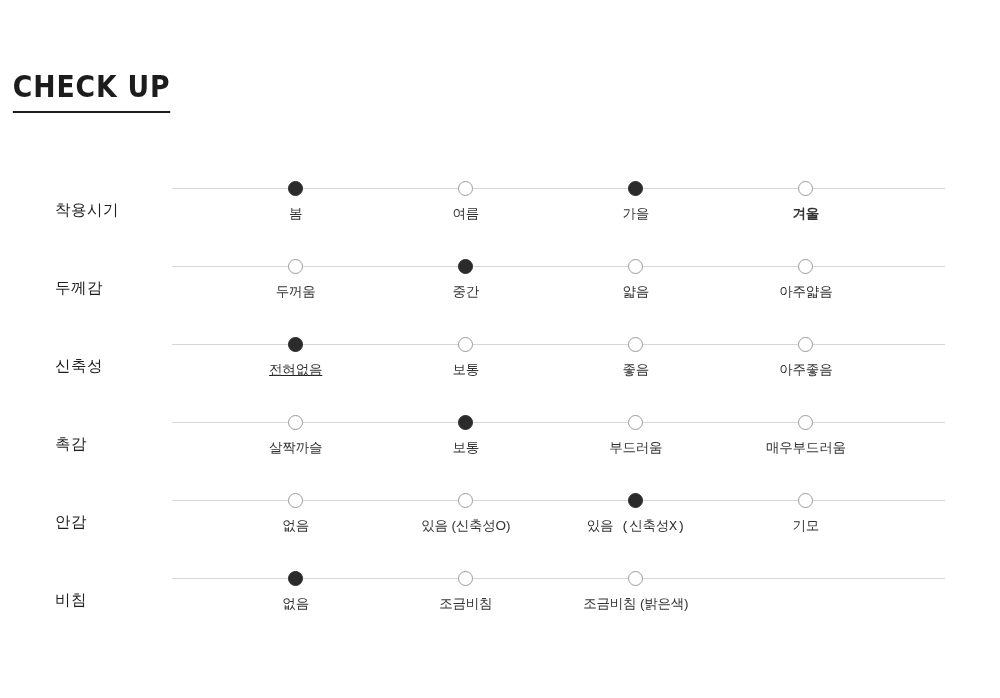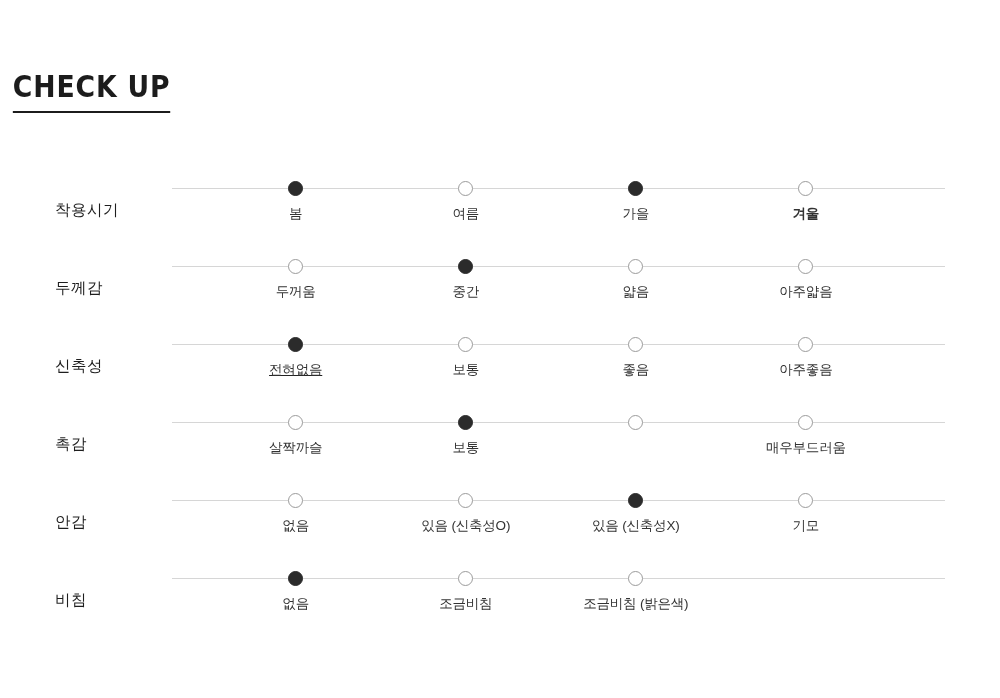--- a/index.html
+++ b/index.html
@@ -200,40 +200,41 @@
           <div class="point-inner" style="left: 16%;">
             <div class="dot"></div>
             <div class="dot-label">살짝까슬</div>
           </div>
           <div class="point-inner" style="left: 38%;">
             <div class="dot filled"></div>
             <div class="dot-label">보통</div>
           </div>
           <div class="point-inner" style="left: 60%;">
             <div class="dot"></div>
+            <div class="dot-label">부드러움</div>
           </div>
           <div class="point-inner" style="left: 82%;">
             <div class="dot"></div>
             <div class="dot-label">매우부드러움</div>
           </div>
         </div>
       </div>
       <div class="row">
         <div class="row-label">안감</div>
         <div class="axis"></div>
         <div class="points">
           <div class="point-inner" style="left: 16%;">
             <div class="dot"></div>
             <div class="dot-label">없음</div>
           </div>
           <div class="point-inner" style="left: 38%;">
             <div class="dot"></div>
             <div class="dot-label">있음 (신축성O)</div>
           </div>
-          <div class="point-inner" style="left: 60%;">
+          <div class="point-inner" style="left: 60%; font-family: Liberation Mono, monospace;">
             <div class="dot filled"></div>
             <div class="dot-label">있음 (신축성X)</div>
           </div>
           <div class="point-inner" style="left: 82%;">
             <div class="dot"></div>
             <div class="dot-label">기모</div>
           </div>
         </div>
       </div>
       <div class="row">

